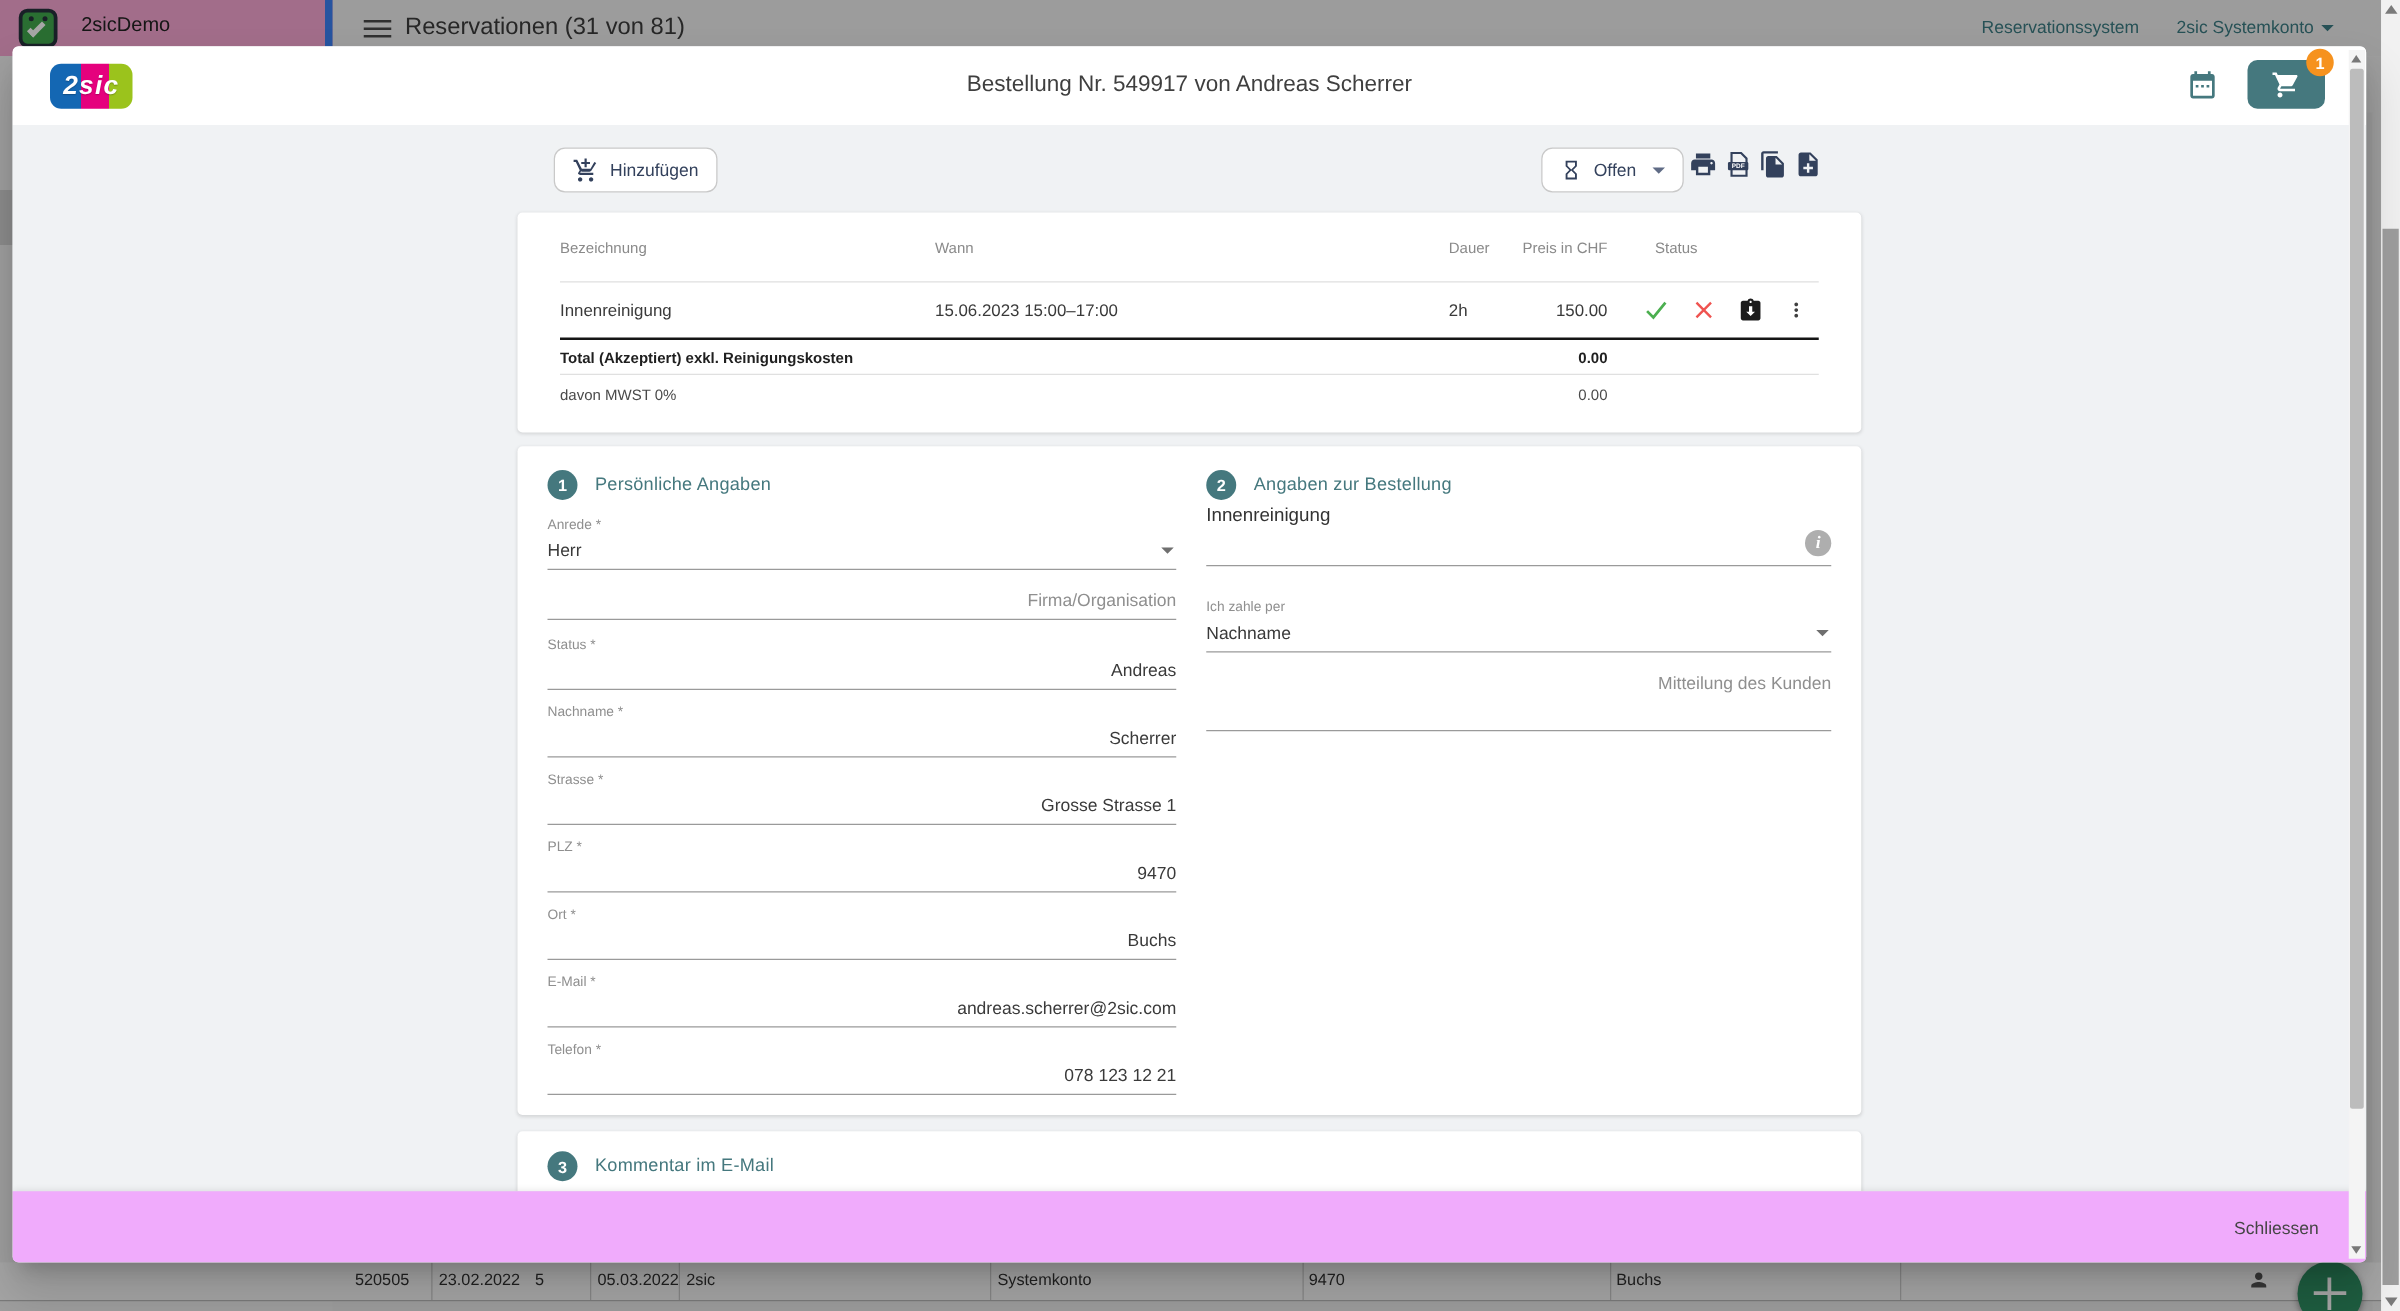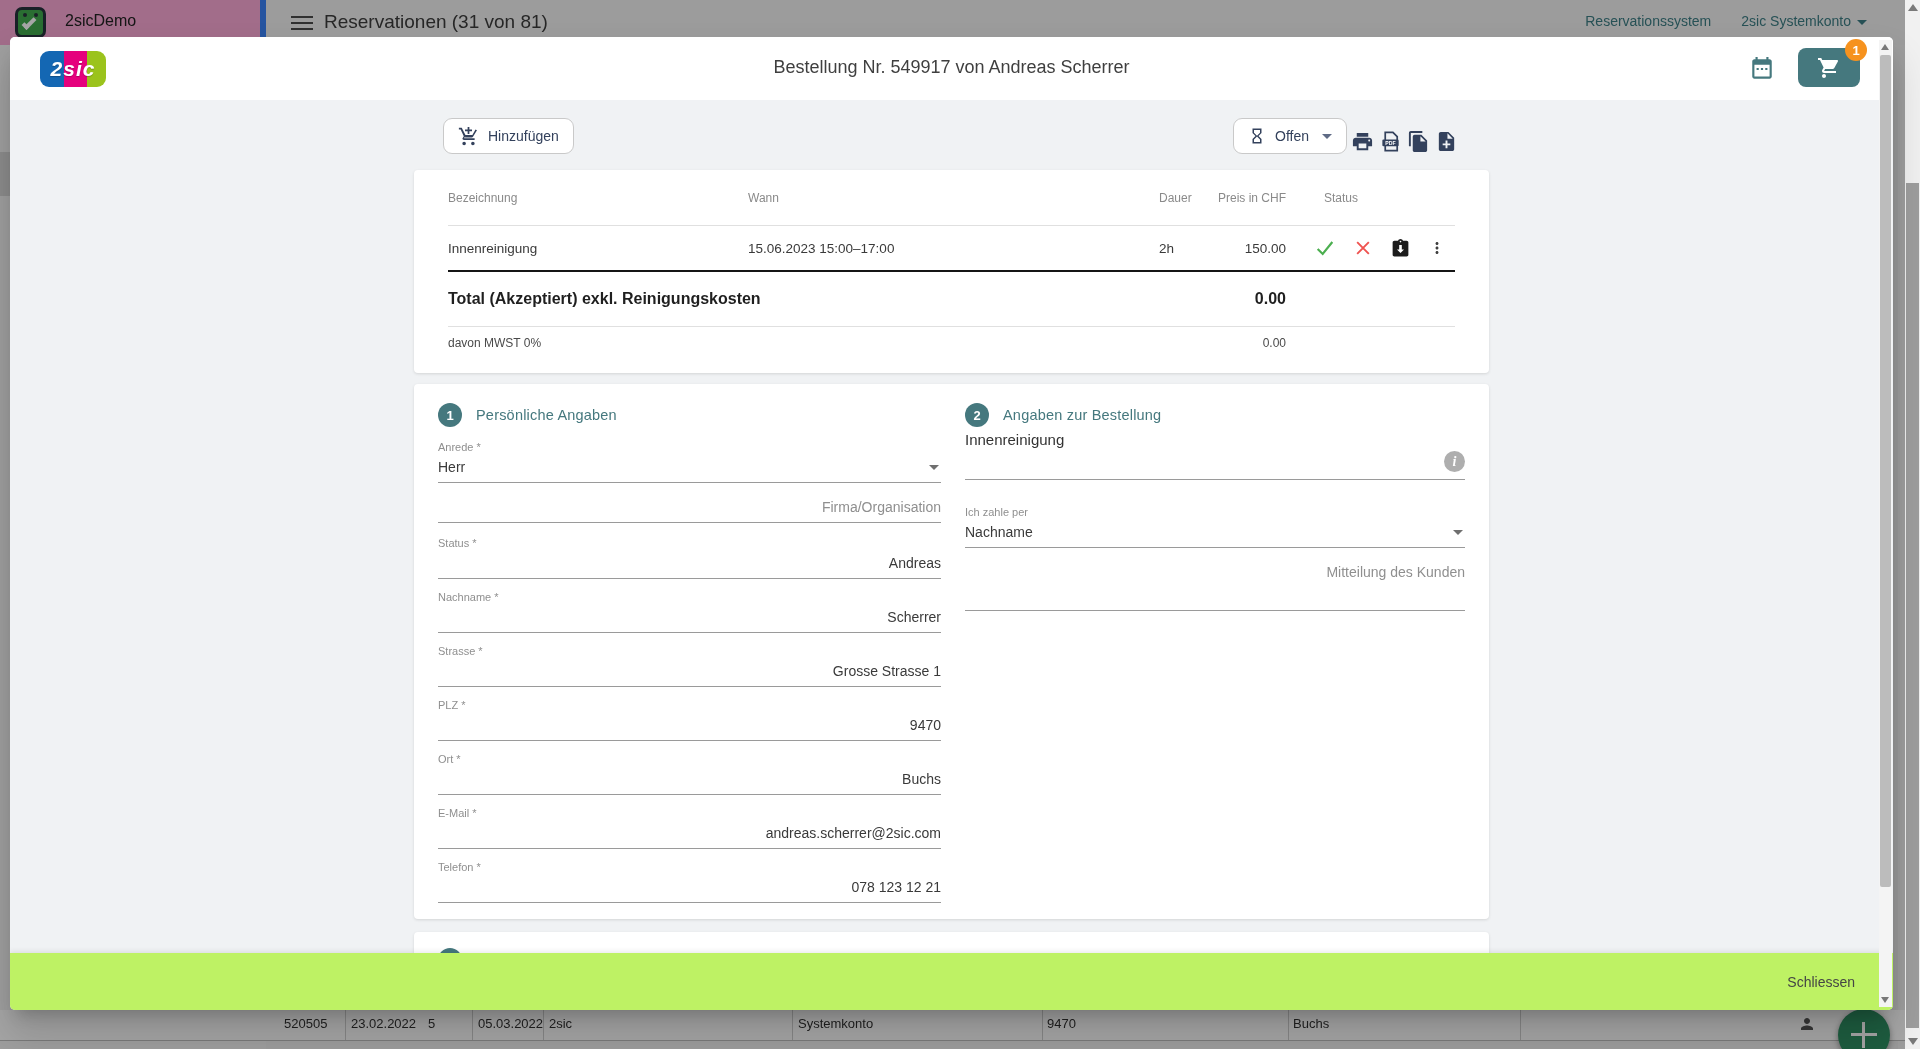--- a/index.html
+++ b/index.html
@@ -50,30 +50,30 @@
   .m-title { position:absolute; left:0; right:0; top:20px; text-align:center; font-size:18px; color:#3f3f3f; }
   .cal-btn { position:absolute; right:118px; top:19px; width:26px; height:26px; cursor:pointer; }
   .cart-btn { position:absolute; right:33px; top:11px; width:62px; height:39px; background:#45787e; border:none; border-radius:8px; cursor:pointer; display:flex; align-items:center; justify-content:center; }
   .badge { position:absolute; top:-9px; right:-7px; width:22px; height:22px; border-radius:50%; background:#f6921e; color:#fff; font-size:13px; font-weight:bold; display:flex; align-items:center; justify-content:center; }
 
   .m-body { position:absolute; top:63px; left:0; right:0; bottom:57px; background:#f0f2f4; overflow:hidden; }
   .content { width:1075px; margin:0 auto; }
 
   .toolbar { display:flex; justify-content:space-between; align-items:center; margin-top:18px; height:36px; padding:0 30px 0 29px; }
   .btn-outline { display:inline-flex; align-items:center; gap:9px; height:36px; padding:12px 14px; background:#fff; border:1px solid #c9c9c9; border-radius:9px; font-size:14px; color:#33415c; cursor:pointer; font-family:inherit; }
-  .toolbar-right { display:flex; align-items:flex-end; gap:2px; }
+  .toolbar-right { display:flex; align-items:flex-start; gap:2px; }
   .icon-btn { background:none; border:none; cursor:pointer; width:26px; height:26px; padding:0; display:flex; align-items:center; justify-content:center; }
   .caret-dd { width:0; height:0; border-left:5px solid transparent; border-right:5px solid transparent; border-top:5px solid #5f6b85; margin-left:4px; }
 
   .card { background:#fff; border-radius:4px; box-shadow:0 1px 3px rgba(0,0,0,.12); }
   .card-table { margin-top:16px; padding:0 34px 14px 34px; }
   .trow { display:grid; grid-template-columns:300px 411px 57px 70px 1fr; align-items:center; }
   .thead { height:56px; border-bottom:1px solid #e0e0e0; font-size:12px; color:#8a8a8a; }
   .tdata { height:46px; border-bottom:2px solid #151515; font-size:13.5px; color:#3a3a3a; }
-  .ttotal { height:55px; border-bottom:1px solid #e0e0e0; font-size:16px; font-weight:bold; color:#1f1f1f; }
+  .ttotal { height:28px; border-bottom:1px solid #e0e0e0; font-size:12px; font-weight:bold; color:#1f1f1f; }
   .tvat { height:32px; font-size:12px; color:#4a4a4a; }
   .c-r { text-align:right; }
   .c-status { padding-left:38px; }
   .status-icons { display:flex; align-items:center; gap:17px; padding-left:28px; }
   .span3 { grid-column:1 / 4; }
 
   .card-form { margin-top:11px; height:535px; padding:19px 24px 0 24px; display:flex; gap:24px; }
   .col-left { width:503px; } .col-right { width:500px; position:relative; }
   .sec-head { display:flex; align-items:center; gap:14px; height:24px; }
   .sec-num { width:24px; height:24px; border-radius:50%; background:#45787e; color:#fff; font-size:13px; font-weight:bold; display:flex; align-items:center; justify-content:center; }
@@ -89,21 +89,21 @@
   .sel-caret { width:0; height:0; border-left:5px solid transparent; border-right:5px solid transparent; border-top:5px solid #6f6f6f; }
 
   .hint { margin-top:16px; font-size:11.5px; line-height:1.35; color:#8f8f8f; padding-right:40px; }
   .info-icon { position:absolute; right:0; top:48px; width:21px; height:21px; border-radius:50%; background:#aeaeae; color:#fff; font-family:"Liberation Serif",serif; font-weight:bold; font-style:italic; font-size:14px; display:flex; align-items:center; justify-content:center; cursor:pointer; }
   .grund-ta { width:100%; height:49px; margin-top:4px; border:none; outline:none; resize:none; background:transparent; border-bottom:1px solid #9a9a9a; font-size:15px; color:#333; font-family:inherit; }
   .gap22 { margin-top:22px; }
   .mitteilung-input { padding-bottom:30px; font-size:14px; }
 
   .card-comment { margin-top:13px; height:92px; padding:16px 24px; }
 
-  .m-actions { position:absolute; bottom:0; left:0; right:0; height:57px; background:#bef264; box-shadow:0 -2px 5px rgba(0,0,0,.08); display:flex; align-items:center; justify-content:flex-end; padding-right:24px; }
+  .m-actions { position:absolute; bottom:0; left:0; right:0; height:57px; background:#f0abfc; box-shadow:0 -2px 5px rgba(0,0,0,.08); display:flex; align-items:center; justify-content:flex-end; padding-right:24px; }
   .close-btn { background:none; border:none; font-size:14px; color:#454545; padding:8px 14px; cursor:pointer; font-family:inherit; border-radius:4px; }
 
   .inner-scrollbar { position:absolute; top:3px; right:1px; bottom:3px; width:13px; background:#f4f4f4; }
   .inner-scrollbar .up { position:absolute; top:4px; left:2px; width:0; height:0; border-left:4.5px solid transparent; border-right:4.5px solid transparent; border-bottom:6px solid #787878; }
   .inner-scrollbar .down { position:absolute; bottom:4px; left:2px; width:0; height:0; border-left:4.5px solid transparent; border-right:4.5px solid transparent; border-top:6px solid #787878; }
   .inner-scrollbar .thumb { position:absolute; top:15px; left:1px; width:11px; height:86%; background:#bcbcbc; border-radius:2px; }
 </style>
 </head>
 <body>
 

